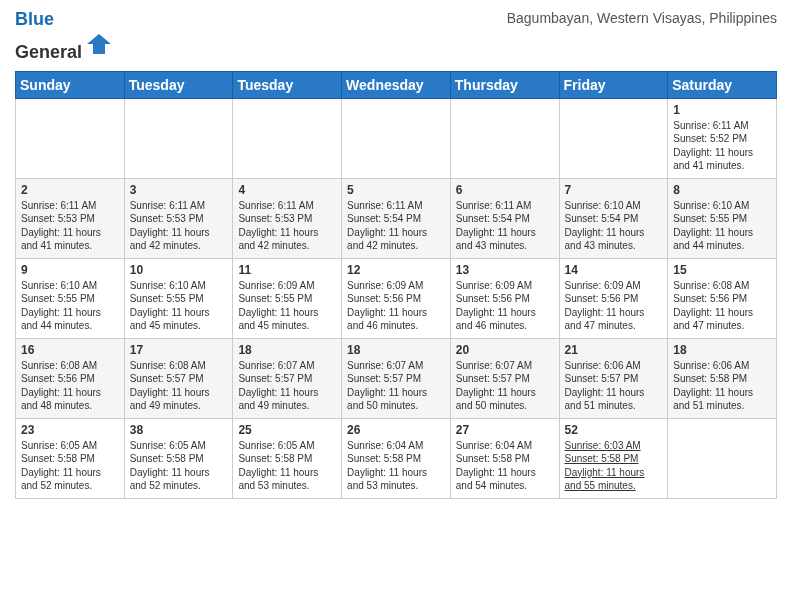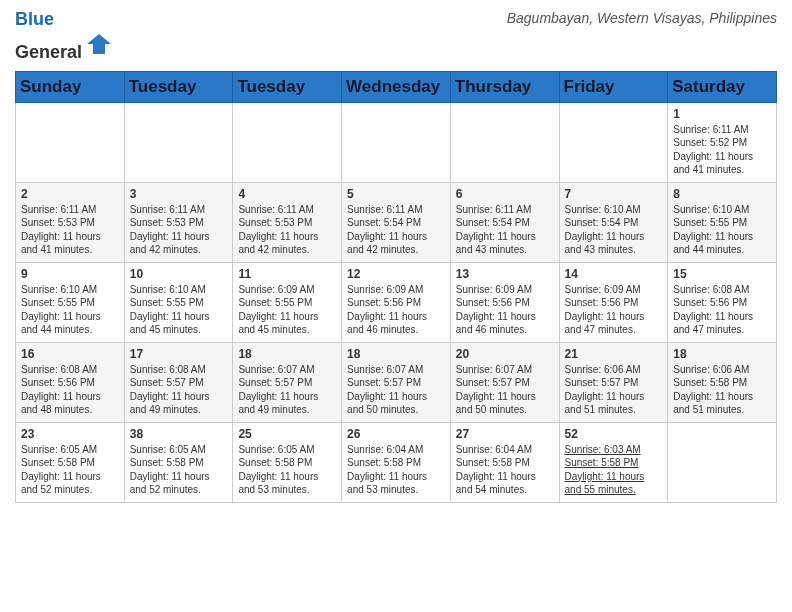--- a/index.html
+++ b/index.html
@@ -38,31 +38,30 @@
     }
     .calendar-title {
       font-size: 36px;
       font-weight: bold;
       color: #333;
       line-height: 1.1;
     }
     .calendar-subtitle {
       font-size: 14px;
       color: #555;
-      font-style: italic;
     }
     table {
       width: 100%;
       border-collapse: collapse;
       table-layout: fixed;
     }
     thead th {
       background-color: #2979c7;
-      color: #0f172a;
-      font-size: 17px;
+      color: #ffffff;
+      font-size: 14px;
       font-weight: bold;
       padding: 5px 4px;
       text-align: left;
       border: 1px solid #1a5fa0;
     }
     tbody td {
       border: 1px solid #ccc;
       vertical-align: top;
       padding: 4px 5px;
       font-size: 10px;

